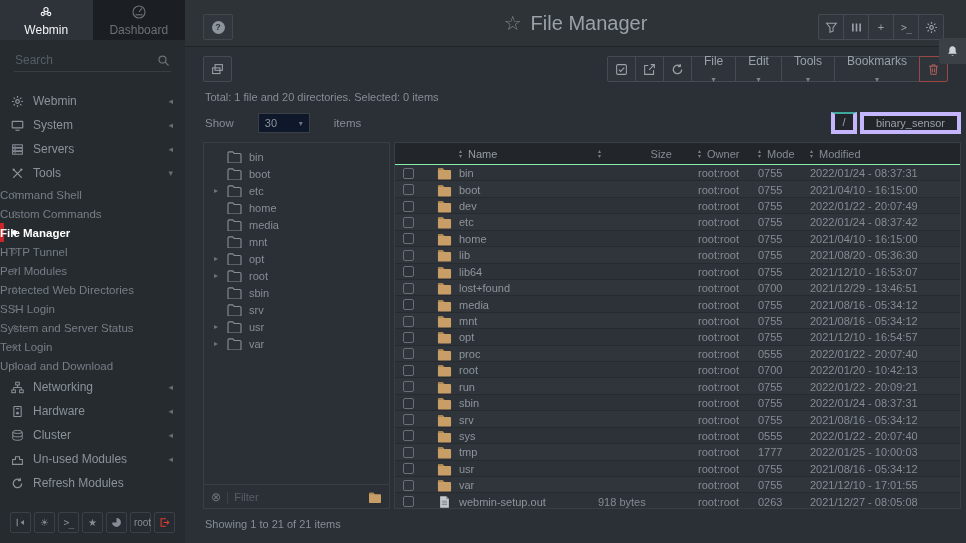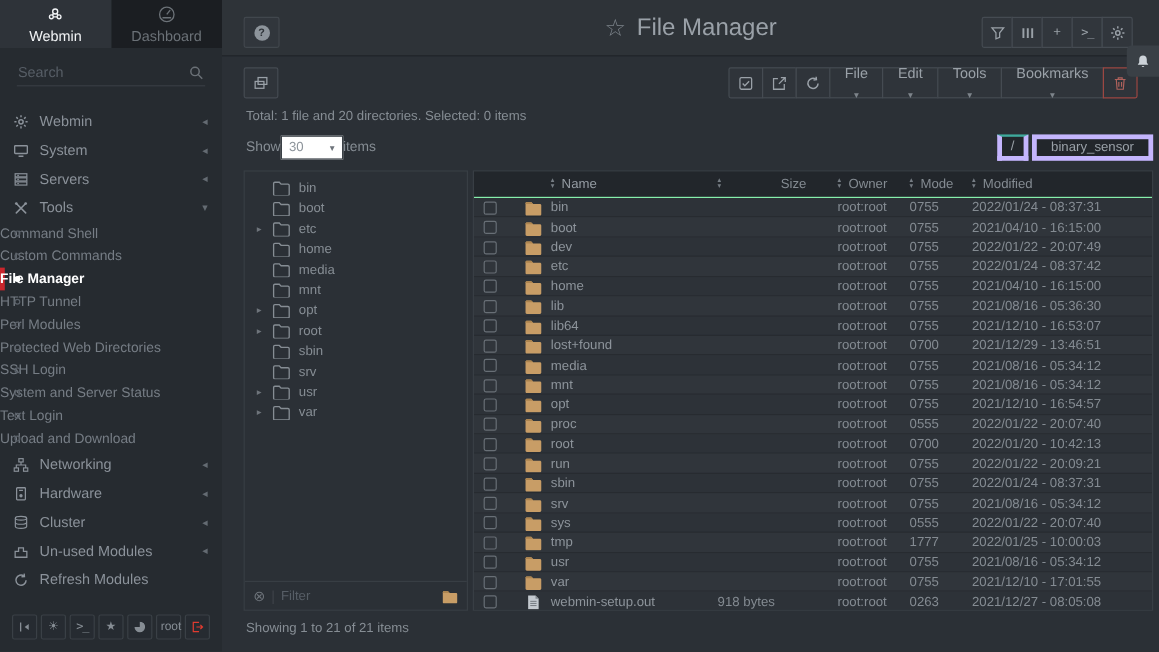--- a/index.html
+++ b/index.html
@@ -82,22 +82,22 @@
   .tb-group .tbtn { margin-left:-1px; }
   .tb-group .tbtn:first-child { border-radius:2px 0 0 2px; margin-left:0; }
   .tb-group .tbtn:last-child { border-radius:0 2px 2px 0; }
   .tbtn-menu { padding:0 12px; gap:7px; font-size:12px;flex-direction:column; }
   .tbtn-menu .caret { font-size:8px; color:#7d848b; }
   .tbtn-danger { border-color:#9c4742; color:#b0625c; position:relative; z-index:1; }
 
   .summary-row { font-size:11px; color:#868d94; margin:8px 0 0 2px; }
   .controls-row { display:flex; align-items:center; margin:9px 0 8px 2px;
     font-size:11.5px; color:#868d94; }
-  .show-select { width:52px; height:20px; border:1px solid #3a4046; background:#ffffff;
-    margin:0 0; display:flex; align-items:center; padding:0 6px; color:#8d949b;
+  .show-select { width:52px; height:20px; border:1px solid #3a4046; background:#0f172a;
+    margin:0 24px; display:flex; align-items:center; padding:0 6px; color:#8d949b;
     font-size:11px; cursor:pointer; }
   .show-select .caret { margin-left:auto; font-size:8px; color:#6e747b; }
   .crumbs { margin-left:auto; display:flex; margin-right:-13px; }
   .crumb { height:22px; background:#22262b; border:4px solid #c4b5fd; color:#9aa1a8;
     display:flex; align-items:center; justify-content:center; font-size:11px;
     padding:0 12px; cursor:pointer; }
   .crumb-root { width:26px; padding:0; border-top:2px solid #3fa99c; }
   .crumb + .crumb { margin-left:3px; }
 
   .panels { display:flex; gap:4px; height:367px; margin-right:-13px; }
@@ -911,21 +911,21 @@
               <span class="cell col-icon">
                 <svg class="row-ic" viewBox="0 0 16 14">
                   <use href="#i-folder-fill"></use>
                 </svg>
 
               </span>
               <span class="cell col-name">lib</span>
               <span class="cell col-size"></span>
               <span class="cell col-owner">root:root</span>
               <span class="cell col-mode">0755</span>
-              <span class="cell col-date">2021/08/16 - 05:36:30</span>
+              <span class="cell col-date">2021/08/20 - 05:36:30</span>
             </div>
 
             <div class="trow">
               <span class="cell col-check">
                 <span class="checkbox"></span>
               </span>
               <span class="cell col-icon">
                 <svg class="row-ic" viewBox="0 0 16 14">
                   <use href="#i-folder-fill"></use>
                 </svg>

